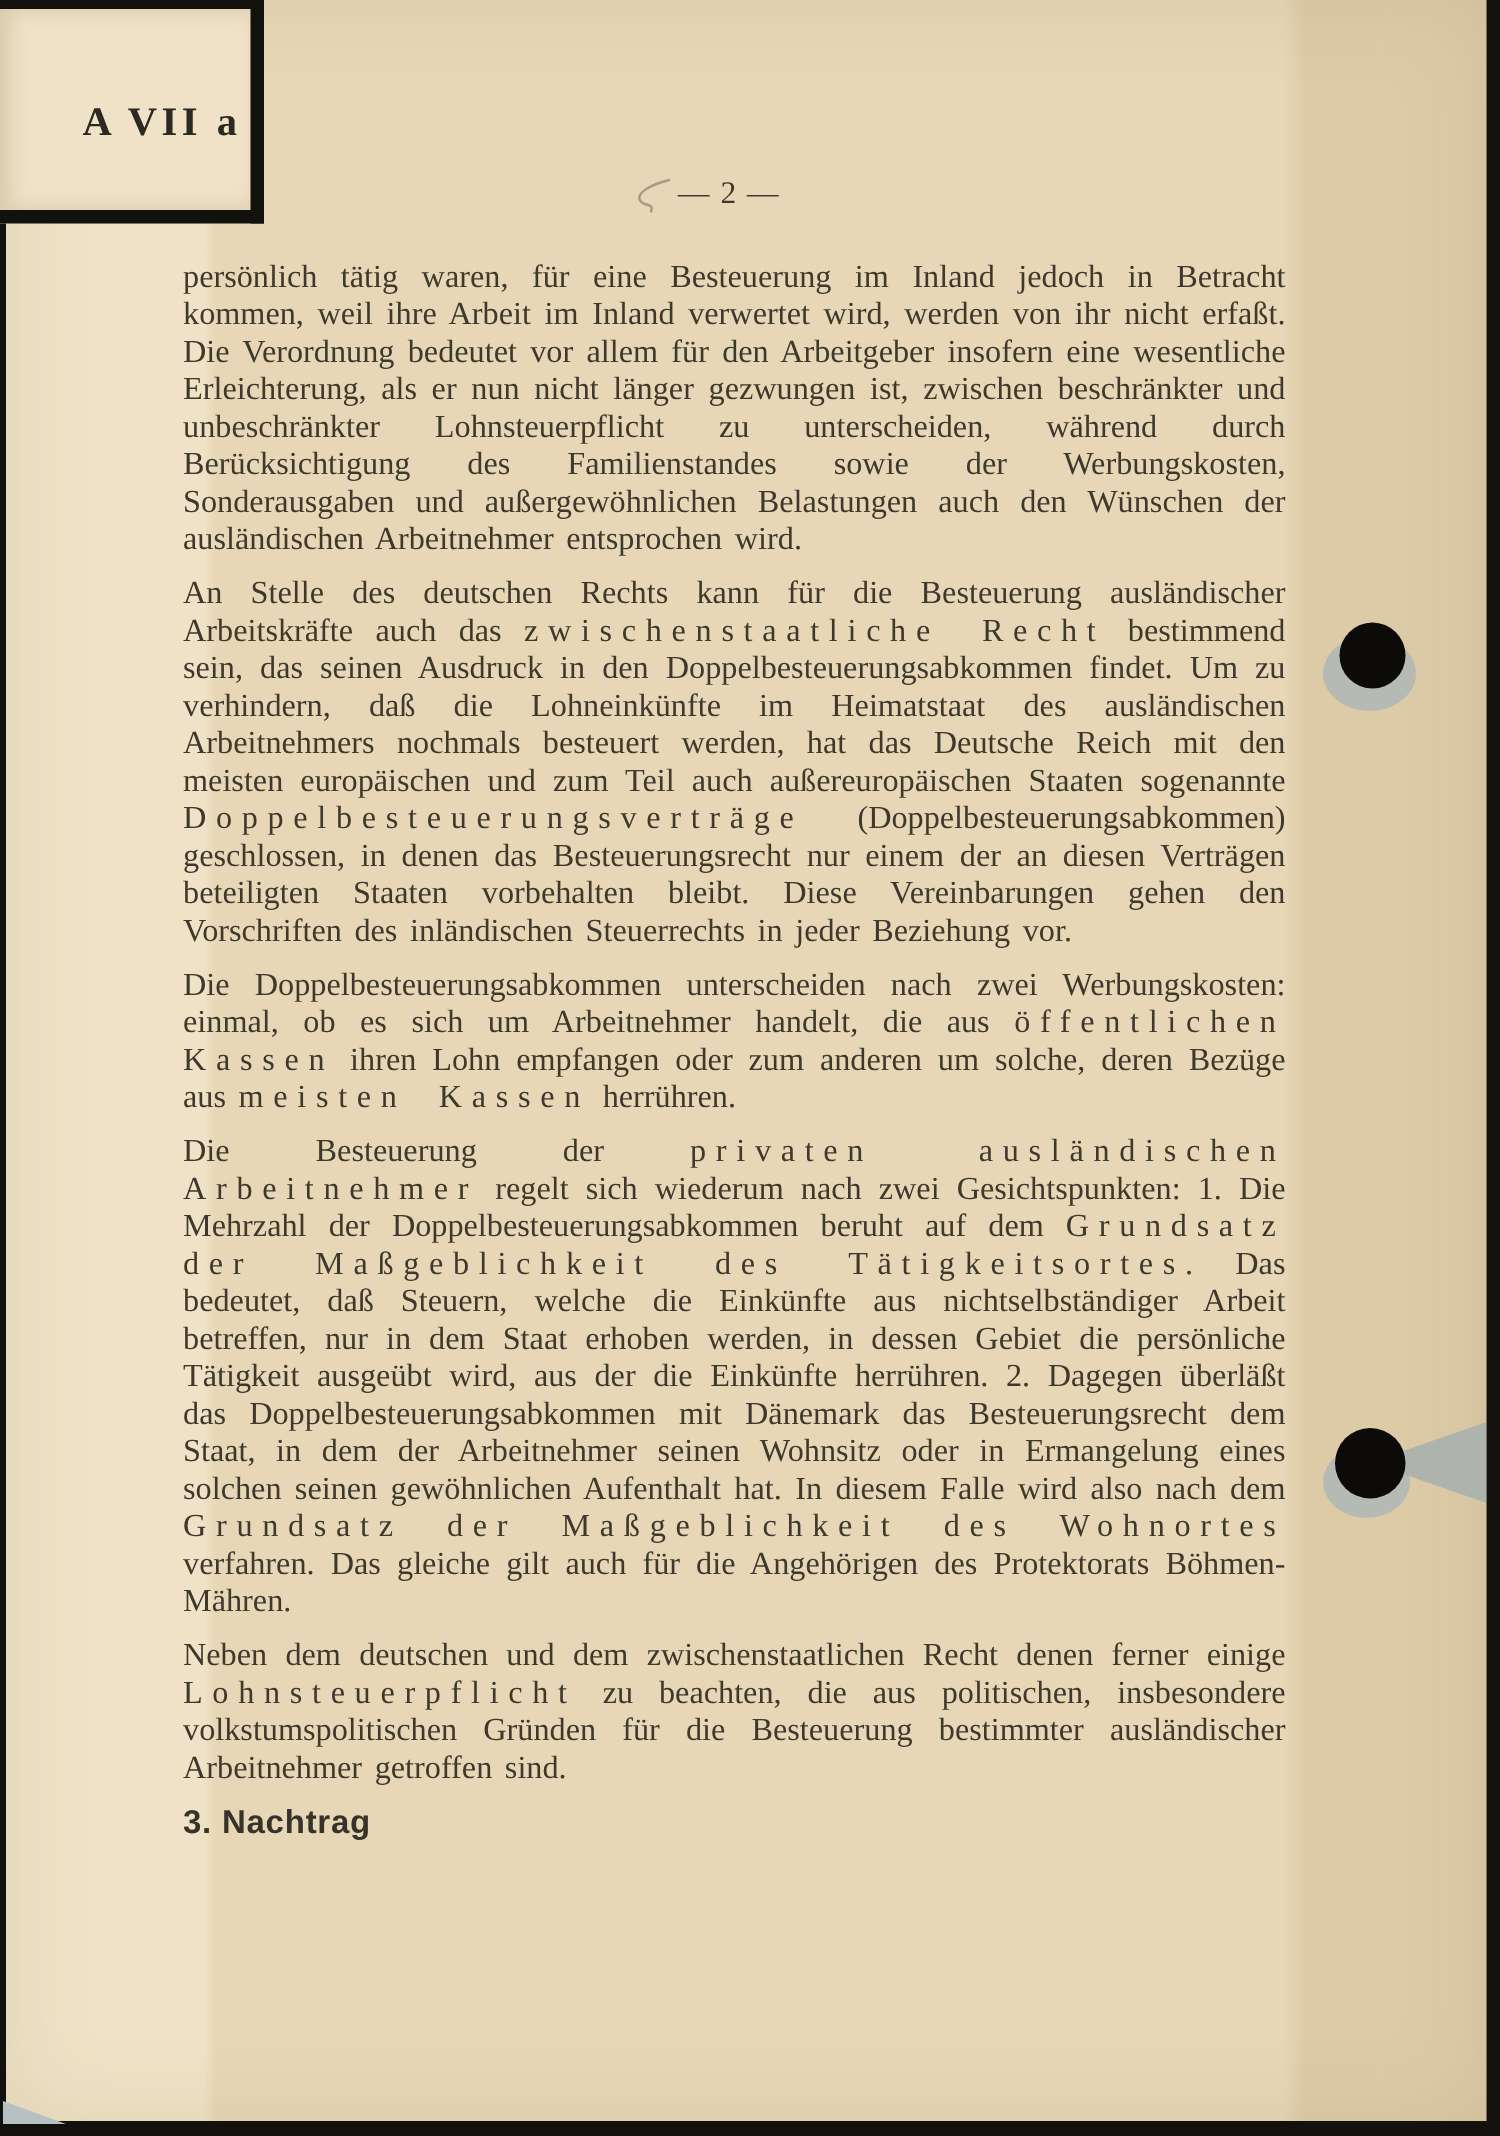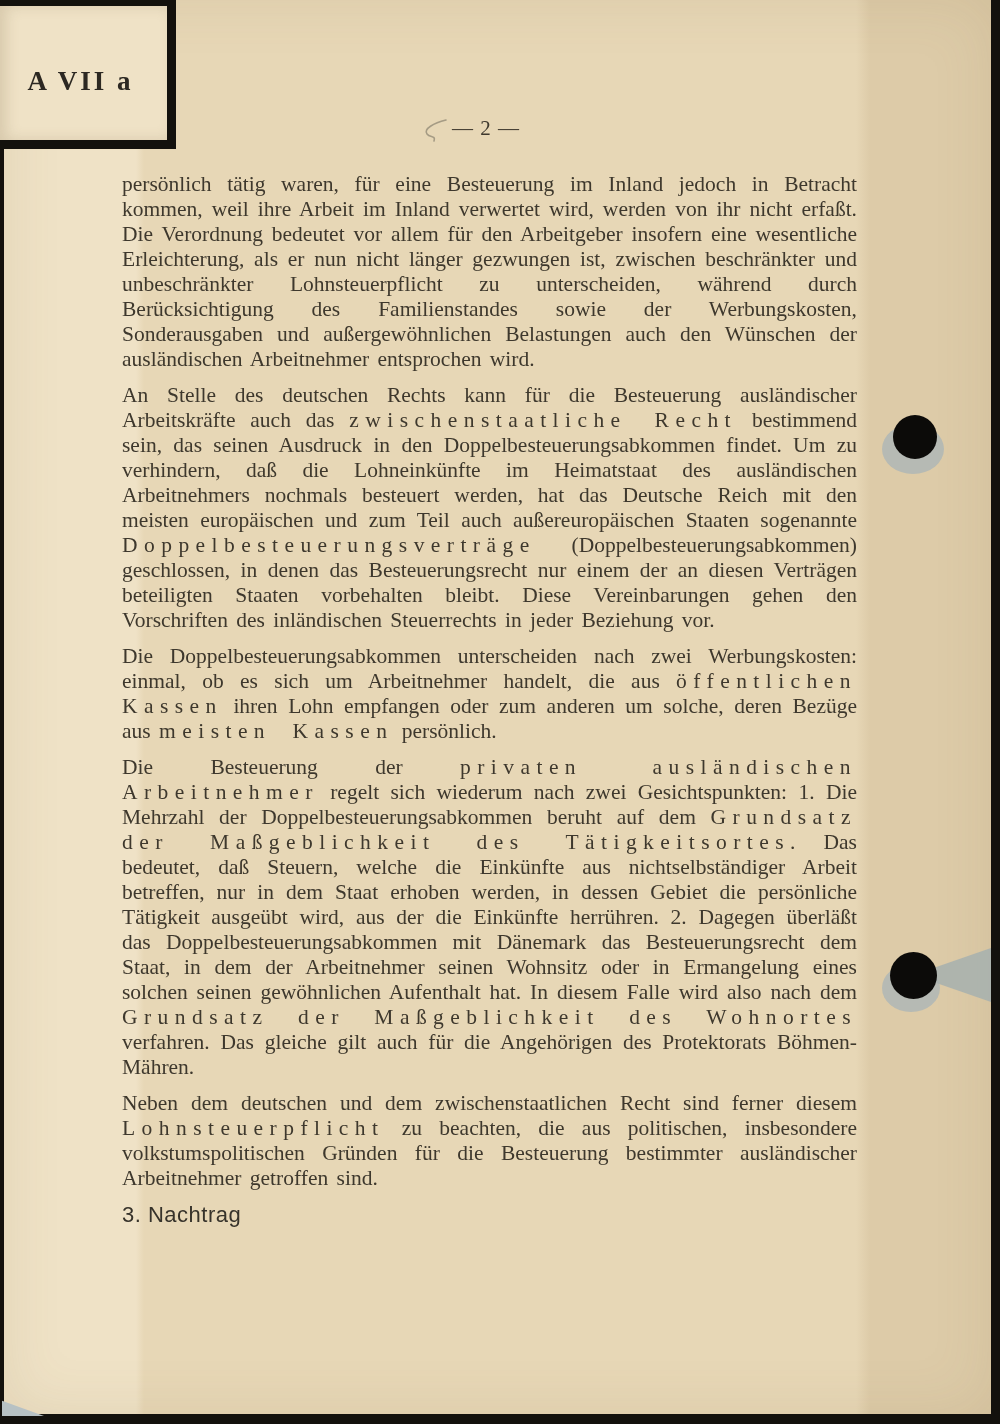--- a/index.html
+++ b/index.html
@@ -34,21 +34,21 @@
     width: 167px; height: 134px;
     background: var(--paper-light, #efe2c6);
     border-top: 6px solid var(--edge, #13110d);
     border-right: 9px solid var(--edge, #13110d);
     border-bottom: 9px solid var(--edge, #13110d);
     box-shadow: inset 6px 0 14px rgba(110, 90, 55, 0.18);
   }
   .corner-label {
     position: absolute;
     left: 0; right: 6px; top: 60px;
-    text-align: center;
+    text-align: right;
     font-weight: bold;
     font-size: 27px;
     letter-spacing: 3px;
     color: var(--ink-strong, #2c2822);
   }
 
   .page-number {
     position: absolute;
     left: 0; top: 116px;
     width: 964px;
@@ -71,21 +71,21 @@
     line-height: 25px;
     color: var(--ink, #3e382d);
     text-align: justify;
     word-spacing: 0.14em;
   }
   .body-text p { margin: 0 0 11px 0; }
   .gesperrt { letter-spacing: 0.30em; word-spacing: 0.45em; }
   .nachtrag {
     margin-top: 19px;
     font-family: "Liberation Sans", sans-serif;
-    font-weight: normal;
+    font-weight: bold;
     font-size: 22px;
     letter-spacing: 0.5px;
     color: #37332b;
     text-align: left;
     word-spacing: normal;
   }
 
   
   .ring {
     position: absolute;
@@ -126,23 +126,23 @@
     <div class="page-number">— 2 —</div>
 
     <svg class="pencil-mark" width="34" height="32" viewBox="0 0 34 32">
       <path d="M28 4 C16 7 5 13 9 18 c3 4 9 1 7 7" stroke="#a59b84" stroke-width="1.6" fill="none" stroke-linecap="round"></path>
     </svg>
 
     <div class="body-text">
 
       <p><span>persönlich tätig waren, für eine Besteuerung im Inland jedoch in Betracht kommen, weil ihre Arbeit im Inland verwertet wird, werden von ihr nicht erfaßt. Die Verordnung bedeutet vor allem für den Arbeitgeber insofern eine wesentliche Erleichterung, als er nun nicht länger gezwungen ist, zwischen beschränkter und unbeschränkter Lohnsteuerpflicht zu unterscheiden, während durch Berücksichtigung des Familienstandes sowie der Werbungskosten, Sonderausgaben und außergewöhnlichen Belastungen auch den Wünschen der ausländischen Arbeitnehmer entsprochen wird.</span></p>
         <p><span>An Stelle des deutschen Rechts kann für die Besteuerung ausländischer Arbeitskräfte auch das </span><span class="gesperrt">zwischenstaatliche Recht</span><span> bestimmend sein, das seinen Ausdruck in den Doppelbesteuerungsabkommen findet. Um zu verhindern, daß die Lohneinkünfte im Heimatstaat des ausländischen Arbeitnehmers nochmals besteuert werden, hat das Deutsche Reich mit den meisten europäischen und zum Teil auch außereuropäischen Staaten sogenannte </span><span class="gesperrt">Doppelbesteuerungsverträge</span><span> (Doppelbesteuerungsabkommen) geschlossen, in denen das Besteuerungsrecht nur einem der an diesen Verträgen beteiligten Staaten vorbehalten bleibt. Diese Vereinbarungen gehen den Vorschriften des inländischen Steuerrechts in jeder Beziehung vor.</span></p>
-        <p><span>Die Doppelbesteuerungsabkommen unterscheiden nach zwei Werbungskosten: einmal, ob es sich um Arbeitnehmer handelt, die aus </span><span class="gesperrt">öffentlichen Kassen</span><span> ihren Lohn empfangen oder zum anderen um solche, deren Bezüge aus </span><span class="gesperrt">meisten Kassen</span><span> persönlich.</span></p>
+        <p><span>Die Doppelbesteuerungsabkommen unterscheiden nach zwei Werbungskosten: einmal, ob es sich um Arbeitnehmer handelt, die aus </span><span class="gesperrt">öffentlichen Kassen</span><span> ihren Lohn empfangen oder zum anderen um solche, deren Bezüge aus </span><span class="gesperrt">meisten Kassen</span><span> herrühren.</span></p>
         <p><span>Die Besteuerung der </span><span class="gesperrt">privaten ausländischen Arbeitnehmer</span><span> regelt sich wiederum nach zwei Gesichtspunkten: 1. Die Mehrzahl der Doppelbesteuerungsabkommen beruht auf dem </span><span class="gesperrt">Grundsatz der Maßgeblichkeit des Tätigkeitsortes</span><span>. Das bedeutet, daß Steuern, welche die Einkünfte aus nichtselbständiger Arbeit betreffen, nur in dem Staat erhoben werden, in dessen Gebiet die persönliche Tätigkeit ausgeübt wird, aus der die Einkünfte herrühren. 2. Dagegen überläßt das Doppelbesteuerungsabkommen mit Dänemark das Besteuerungsrecht dem Staat, in dem der Arbeitnehmer seinen Wohnsitz oder in Ermangelung eines solchen seinen gewöhnlichen Aufenthalt hat. In diesem Falle wird also nach dem </span><span class="gesperrt">Grundsatz der Maßgeblichkeit des Wohnortes</span><span> verfahren. Das gleiche gilt auch für die Angehörigen des Protektorats Böhmen-Mähren.</span></p>
-        <p><span>Neben dem deutschen und dem zwischenstaatlichen Recht sind ferner diesem </span><span class="gesperrt">Lohnsteuerpflicht</span><span> zu beachten, die aus politischen, insbesondere volkstumspolitischen Gründen für die Besteuerung bestimmter ausländischer Arbeitnehmer getroffen sind.</span></p>
+        <p><span>Neben dem deutschen und dem zwischenstaatlichen Recht denen ferner einige </span><span class="gesperrt">Lohnsteuerpflicht</span><span> zu beachten, die aus politischen, insbesondere volkstumspolitischen Gründen für die Besteuerung bestimmter ausländischer Arbeitnehmer getroffen sind.</span></p>
         <p class="nachtrag">3. Nachtrag</p>
     </div>
 
   </div>
 
   <div class="corner-tab">
     <div class="corner-label">A VII a</div>
   </div>
 
   <div class="ring ring-top"></div>

